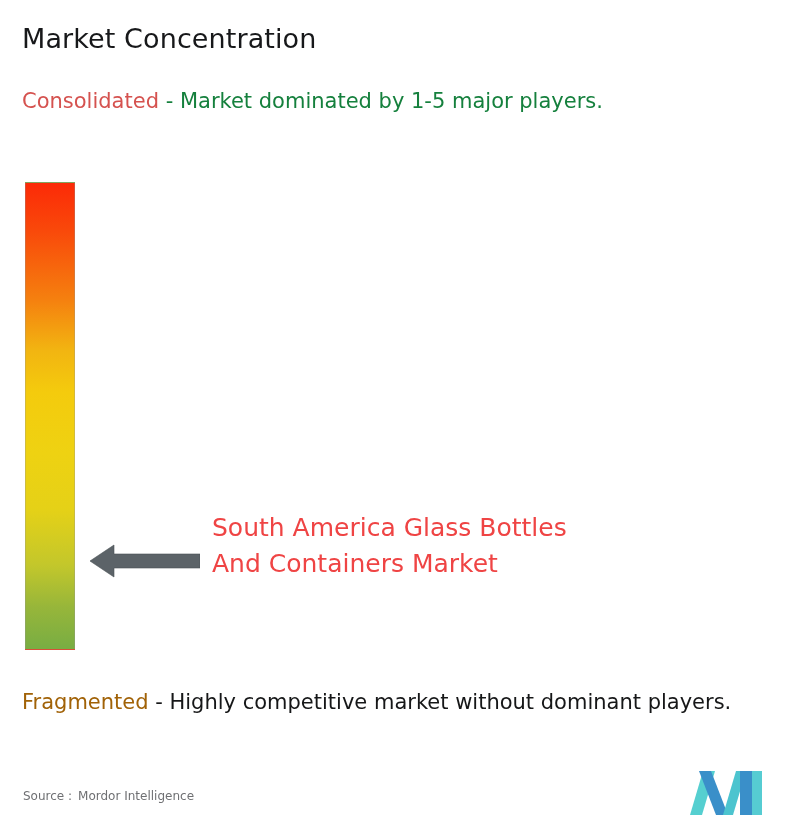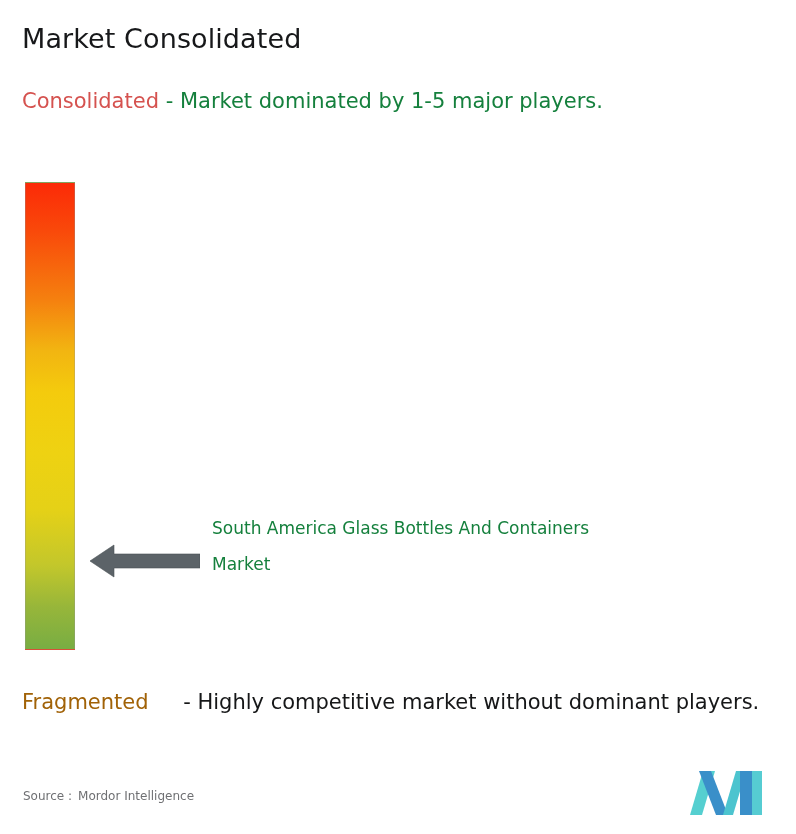--- a/index.html
+++ b/index.html
@@ -57,21 +57,20 @@
     font-size: 21px;
     line-height: 33px;
     font-weight: 400;
     color: #161718;
   }
   .legend-bottom .term {
     color: #a16207;
   }
   .legend-bottom .desc {
     color: #161718;
-    margin-left: 28px;
   }
 
   
   .scale-bar {
     position: absolute;
     left: 25px;
     top: 182px;
     width: 50px;
     height: 468px;
     background: linear-gradient(
@@ -98,24 +97,24 @@
     width: 110px;
     height: 46px;
   }
 
   
   .market-label {
     position: absolute;
     left: 212px;
     top: 510px;
     width: 400px;
-    font-size: 17px;
+    font-size: 25px;
     line-height: 36px;
     font-weight: 400;
-    color: #15803d;
+    color: #ef4444;
   }
 
   
   .source-line {
     position: absolute;
     left: 23px;
     top: 783px;
     font-size: 12px;
     line-height: 26px;
     color: #6f7073;
@@ -130,21 +129,21 @@
     position: absolute;
     left: 690px;
     top: 771px;
     width: 72px;
     height: 44px;
   }
 </style>
 </head>
 <body>
 
-<div class="page-title">Market Consolidated</div>
+<div class="page-title">Market Concentration</div>
 
 <div class="legend-top"><span class="term">Consolidated</span><span class="desc"> - Market dominated by 1-5 major players.</span></div>
 
 <div class="scale-bar"></div>
 
 <div class="pointer-arrow">
   <svg width="110" height="46" viewBox="0 0 110 46" xmlns="http://www.w3.org/2000/svg">
     <polygon points="0,23 24,7 24,16 110,16 110,30 24,30 24,39" fill="#5c6368" stroke="#4a5156" stroke-width="0.6"></polygon>
   </svg>
 </div>

